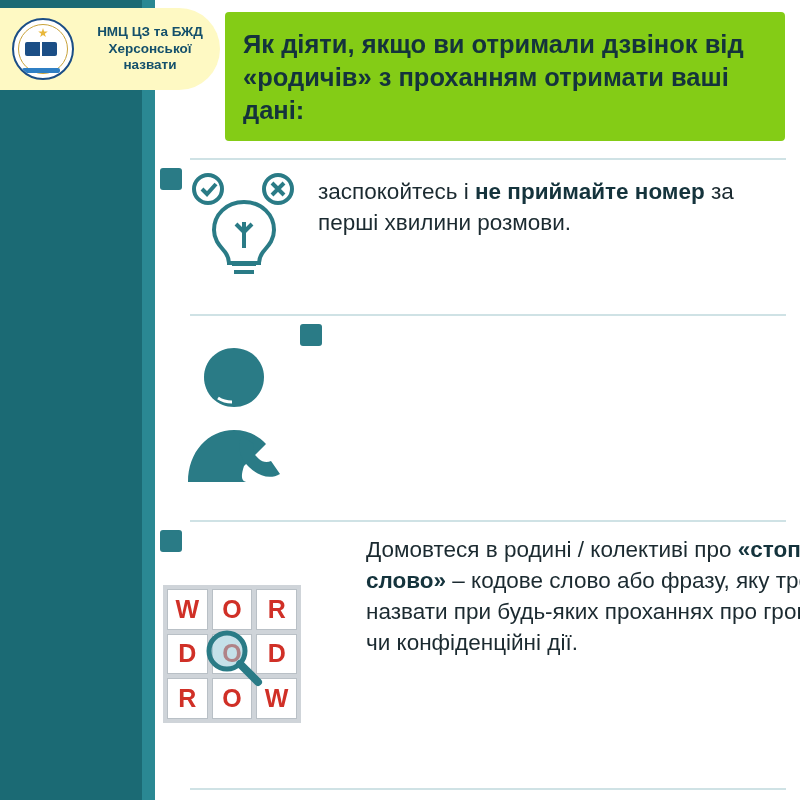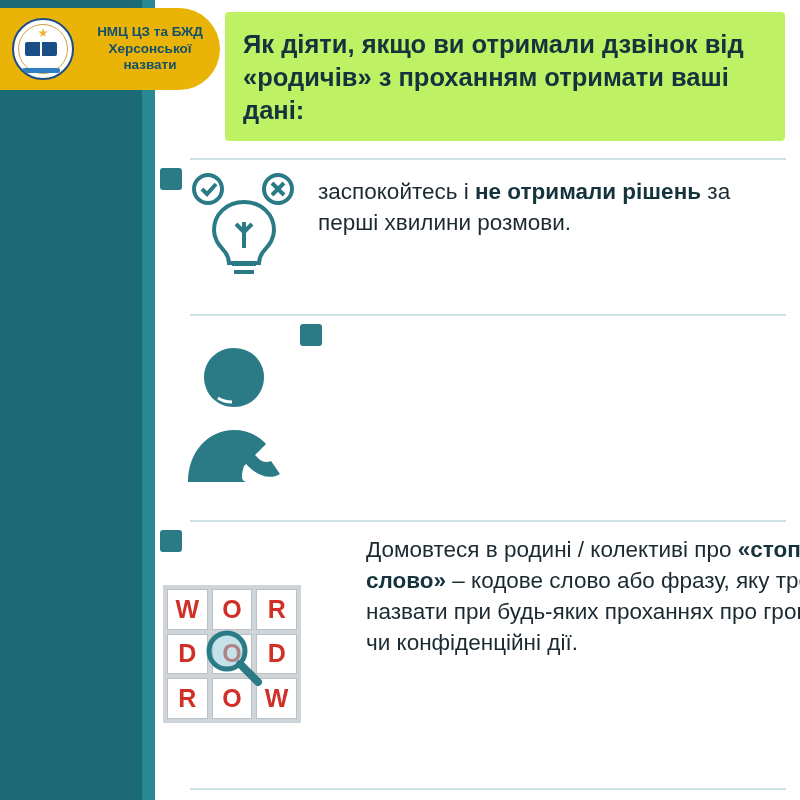--- a/index.html
+++ b/index.html
@@ -36,21 +36,21 @@
     height: 800px;
     background: #2a8893;
   }
   
   .logo-badge {
     position: absolute;
     left: 0;
     top: 8px;
     width: 220px;
     height: 82px;
-    background: #eab308;
+    background: #fef9c3;
     border-radius: 0 42px 42px 0;
     display: flex;
     align-items: center;
     padding-left: 12px;
     box-sizing: border-box;
   }
   .logo-emblem {
     width: 58px;
     height: 58px;
     border-radius: 50%;
@@ -114,21 +114,21 @@
     text-align: center;
     width: 132px;
   }
   
   .title-card {
     position: absolute;
     left: 225px;
     top: 12px;
     width: 560px;
     min-height: 128px;
-    background: #bef264;
+    background: #84cc16;
     border-radius: 4px;
     box-sizing: border-box;
     padding: 16px 28px 14px 18px;
   }
   .title-card h1 {
     margin: 0;
     font-size: 25.5px;
     line-height: 1.3;
     font-weight: bold;
     color: #14333c;
@@ -257,21 +257,21 @@
         <path d="M58 50 v26"></path>
         <path d="M58 60 l-8-8 M58 60 l8-8"></path>
         <circle cx="22" cy="17" r="14"></circle>
         <circle cx="92" cy="17" r="14"></circle>
         <path d="M16 17 l5 5 l9 -10" stroke-width="4"></path>
         <path d="M86 11 l12 12 M98 11 l-12 12"></path>
       </g>
     </svg>
   </div>
 
-  <div class="item-text" style="left:318px; top:176px; width:470px;"><span>заспокойтесь і </span><b>не отримали рішень</b><span> за перші хвилини розмови.</span></div>
+  <div class="item-text" style="left:318px; top:176px; width:470px;"><span>заспокойтесь і </span><b>не приймайте номер</b><span> за перші хвилини розмови.</span></div>
 
   <div class="item-divider" style="left:190px; top:314px; width:596px;"></div>
   <div class="bullet" style="left:300px; top:324px;"></div>
 
   <div class="icon-person">
     <svg viewBox="0 0 128 148" width="128" height="148">
       <g fill="#2a7b86">
         <path d="M62 8 c-17 0-30 13-30 29 c0 17 13 30 30 30 c17 0 30-13 30-30 C92 21 79 8 62 8 Z"></path>
         <path d="M16 142 c0-30 20-52 46-52 c13 0 24 5 32 14 l-22 22 c-4 12 -2 16 4 16 l-60 0 Z"></path>
         <path d="M70 96 c-6 10-2 22 7 31 c9 9 21 13 31 7 l-9-13 c-4 2-9 1-12-2 l-3-3 c-3-3-4-8-2-12 Z"></path>

